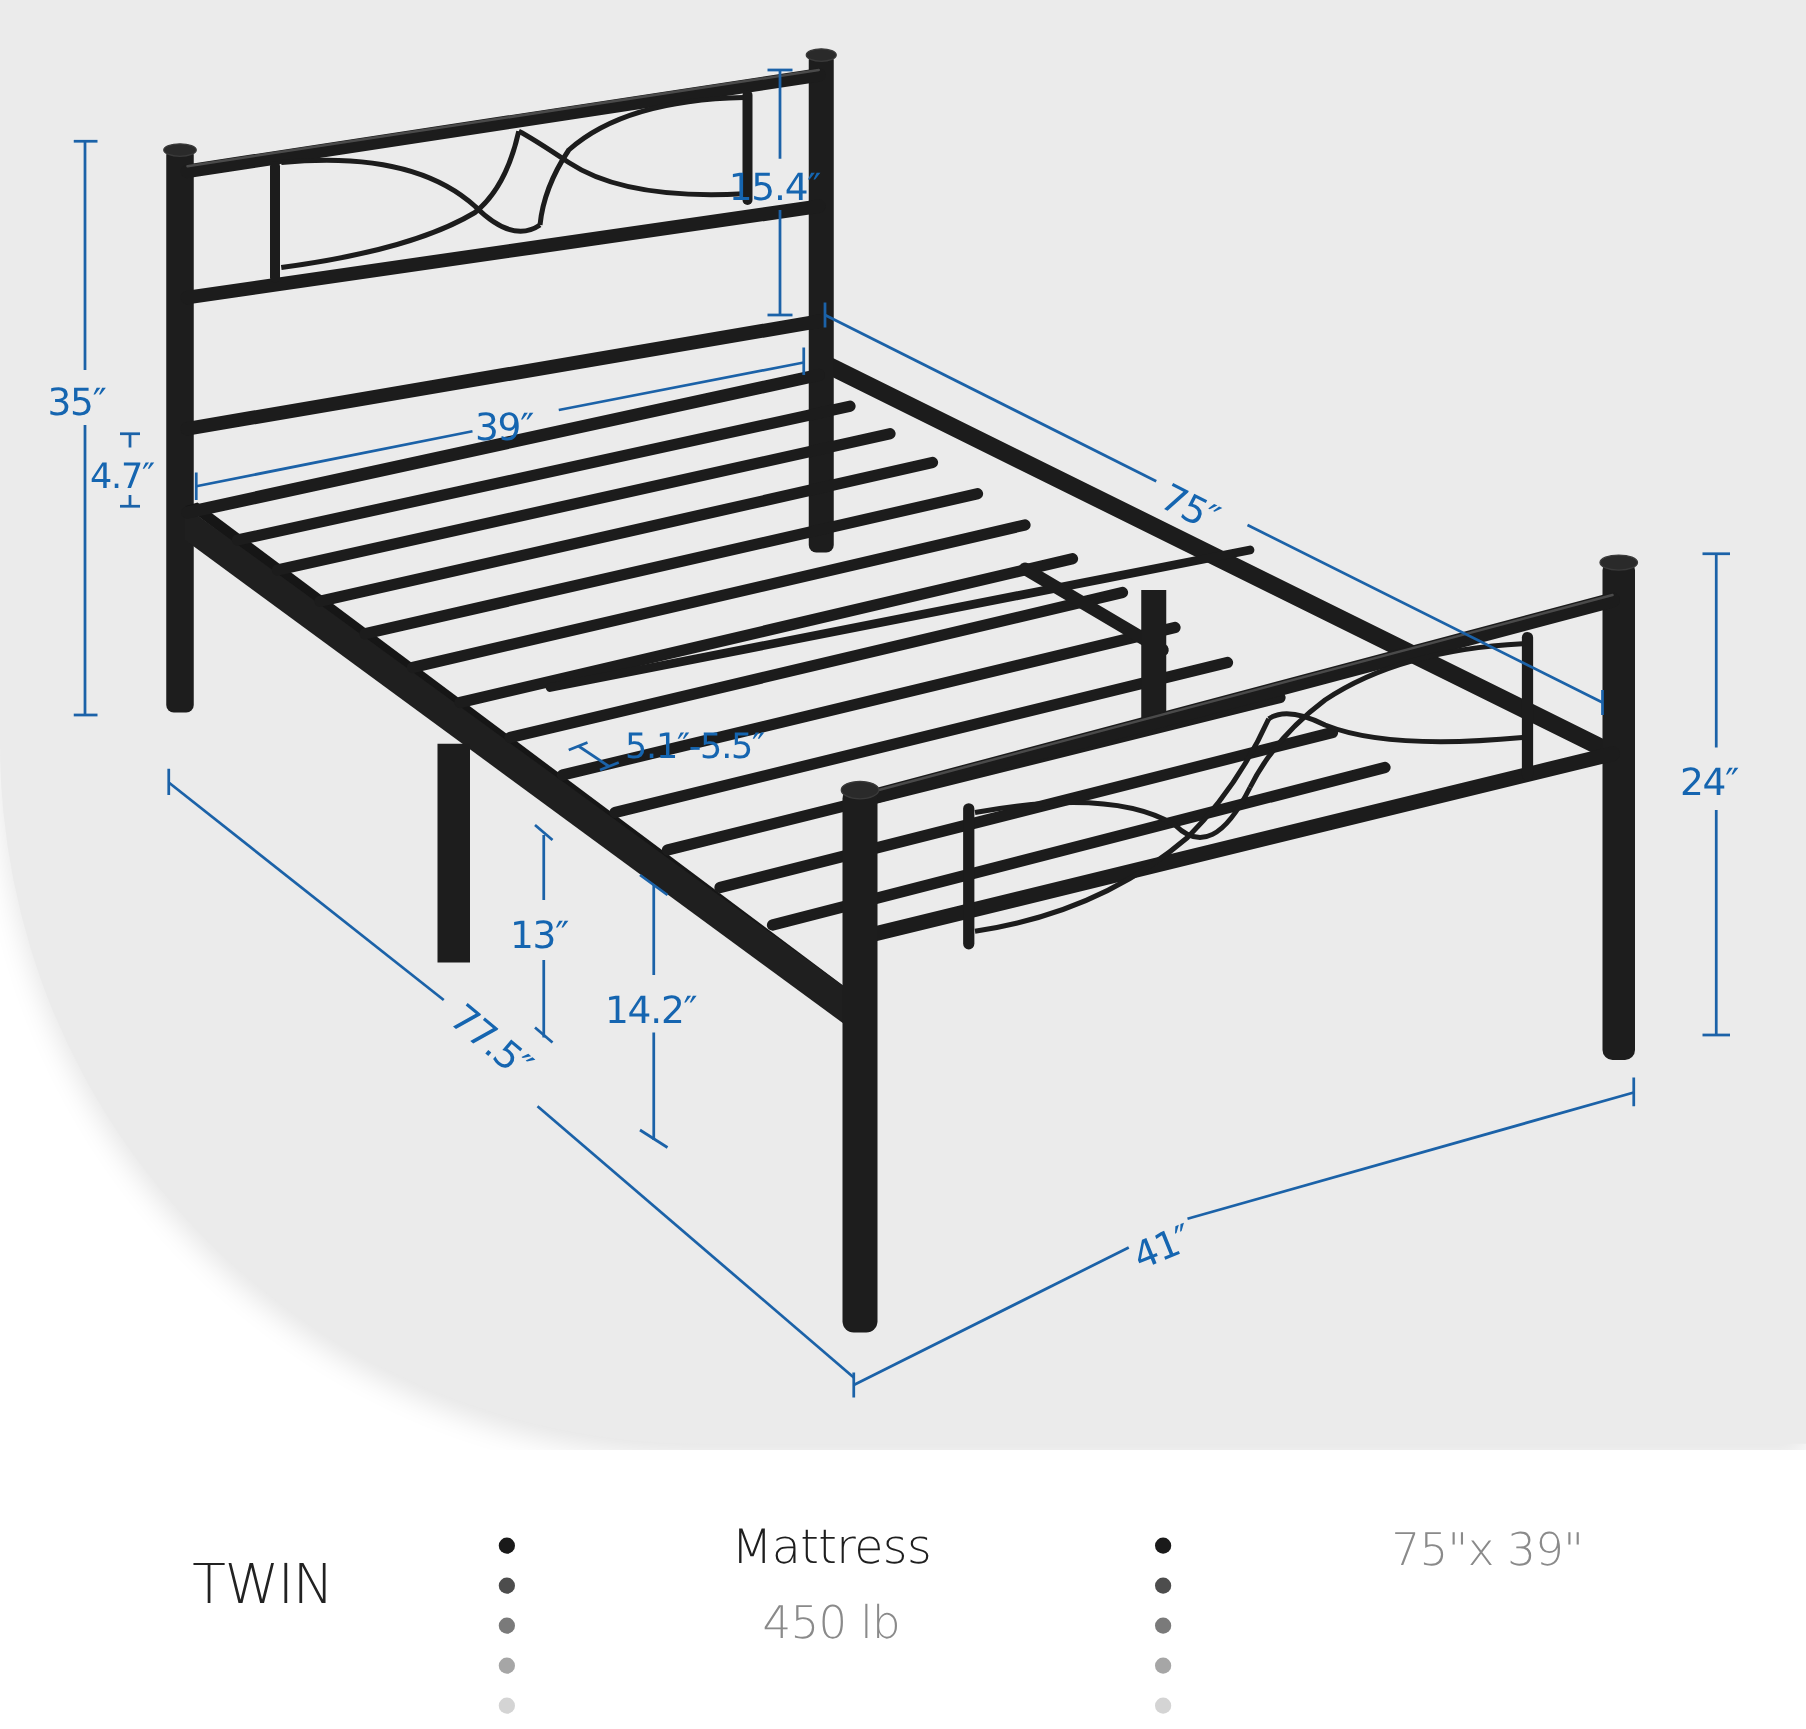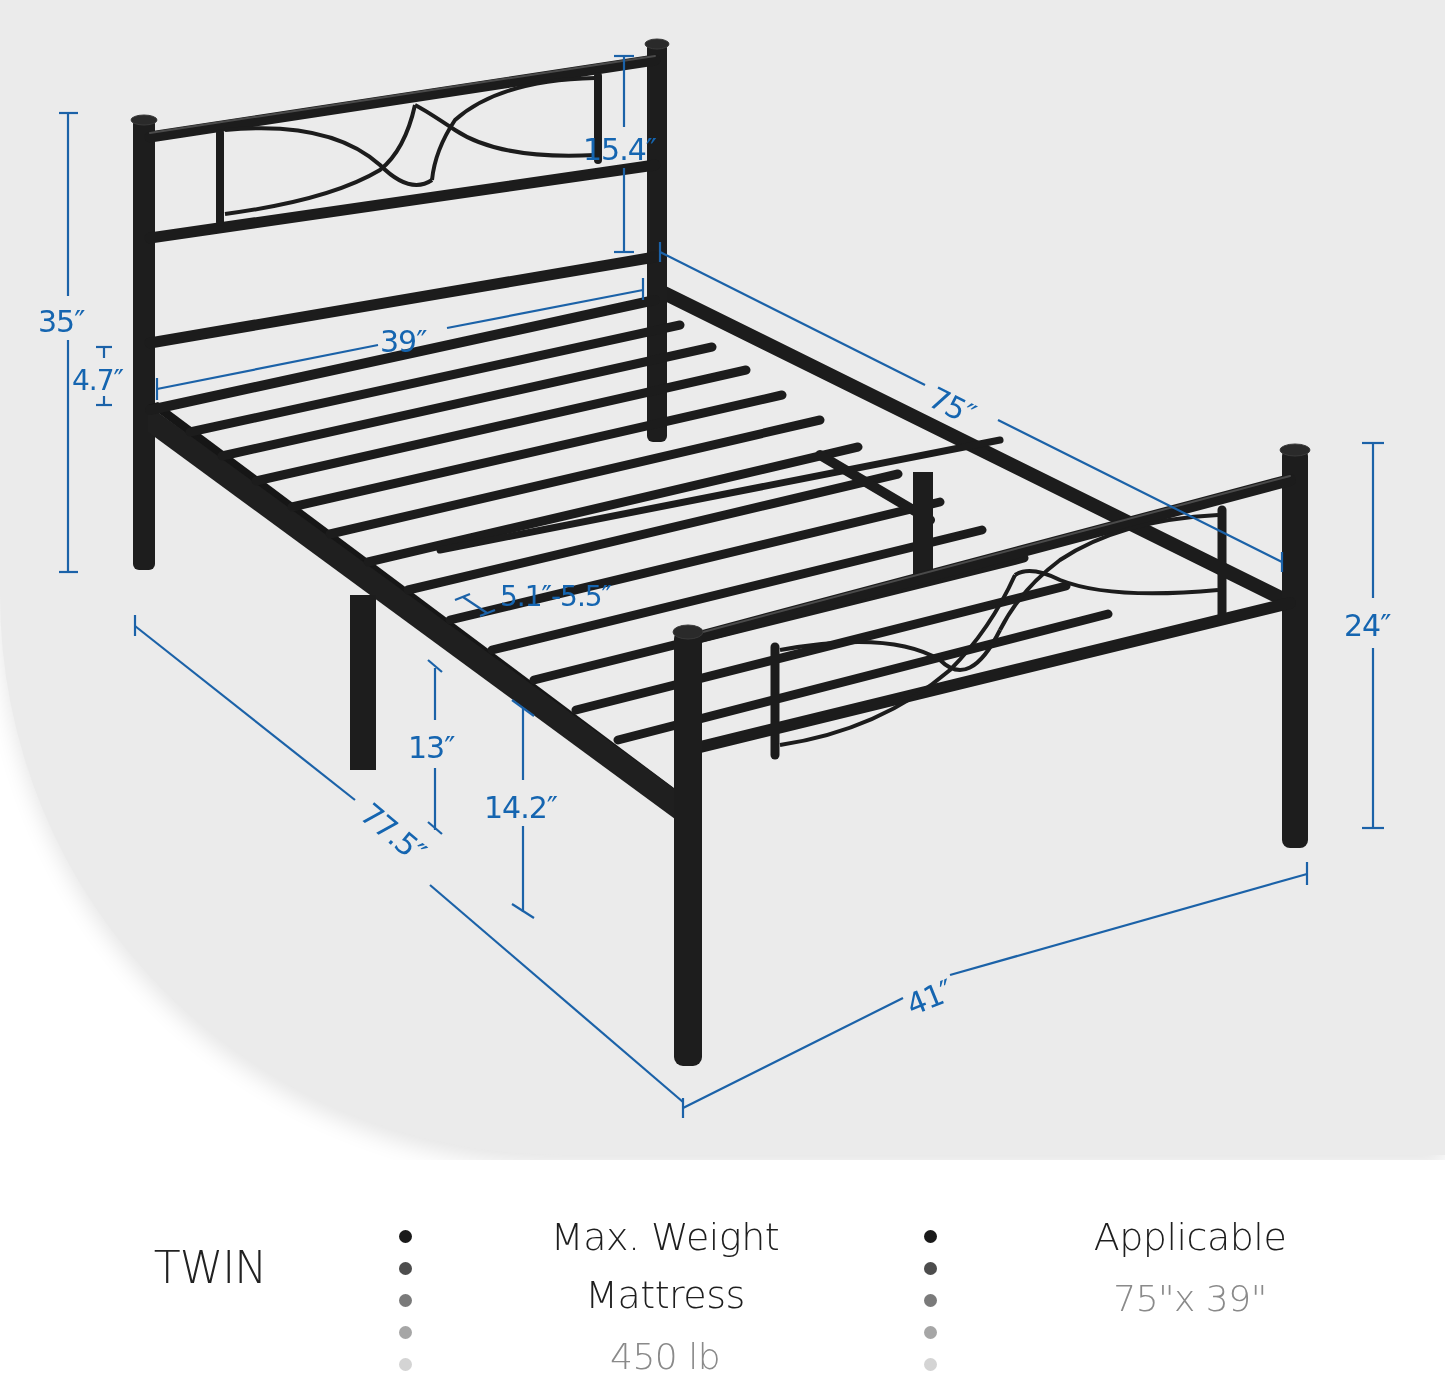--- a/index.html
+++ b/index.html
@@ -268,30 +268,28 @@
 
   <div class="dots" style="left:395px; top:70px;">
     <div class="dot" style="background:#1a1a1a"></div>
     <div class="dot" style="background:#4d4d4d"></div>
     <div class="dot" style="background:#7a7a7a"></div>
     <div class="dot" style="background:#a6a6a6"></div>
     <div class="dot" style="background:#d4d4d4"></div>
   </div>
 
   <div class="spec-block" style="left:500px; top:48px; width:330px;">
-    <div class="spec-title">Max. Weight</div>
     <div class="spec-title">Mattress</div>
     <div class="spec-value">450 lb</div>
   </div>
 
   <div class="dots" style="left:920px; top:70px;">
     <div class="dot" style="background:#1a1a1a"></div>
     <div class="dot" style="background:#4d4d4d"></div>
     <div class="dot" style="background:#7a7a7a"></div>
     <div class="dot" style="background:#a6a6a6"></div>
     <div class="dot" style="background:#d4d4d4"></div>
   </div>
 
   <div class="spec-block" style="left:1030px; top:48px; width:320px;">
-    <div class="spec-title">Applicable</div>
     <div class="spec-value">75"x 39"</div>
   </div>
 </div>
 
 </body></html>

